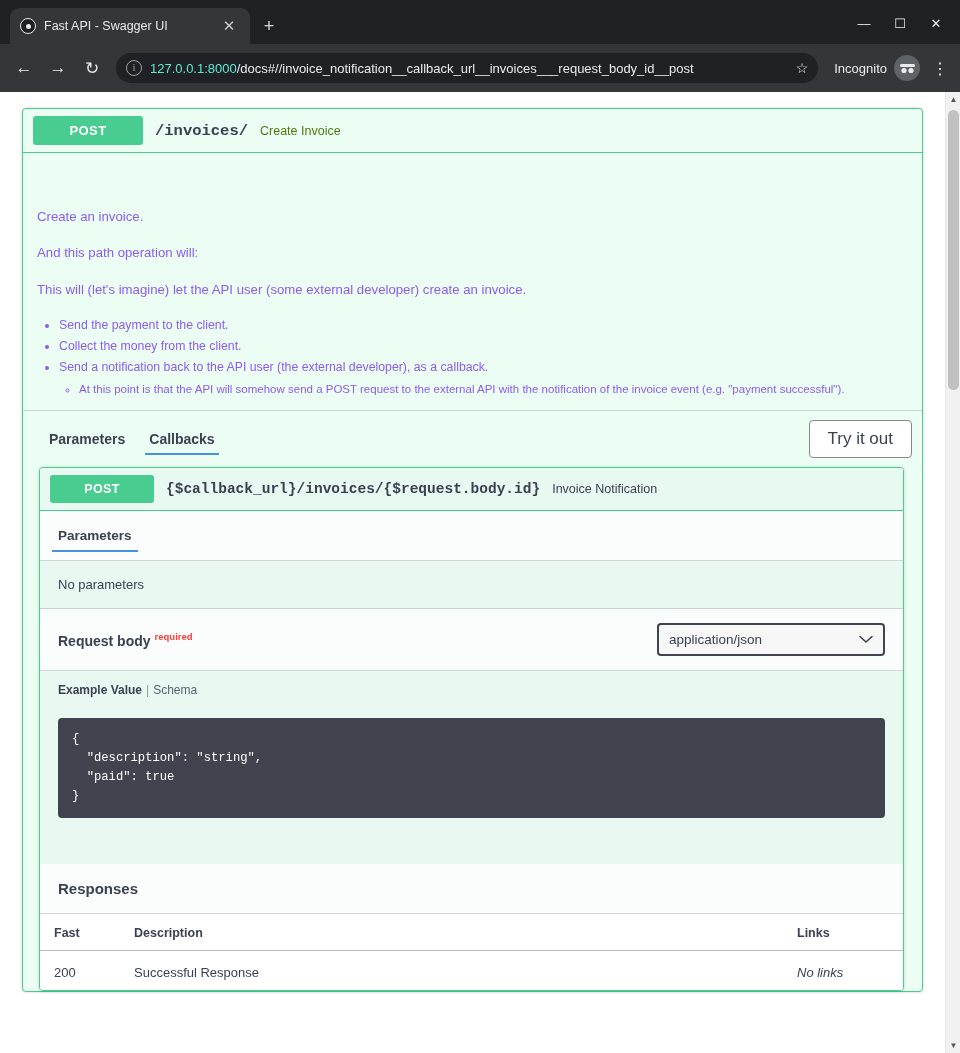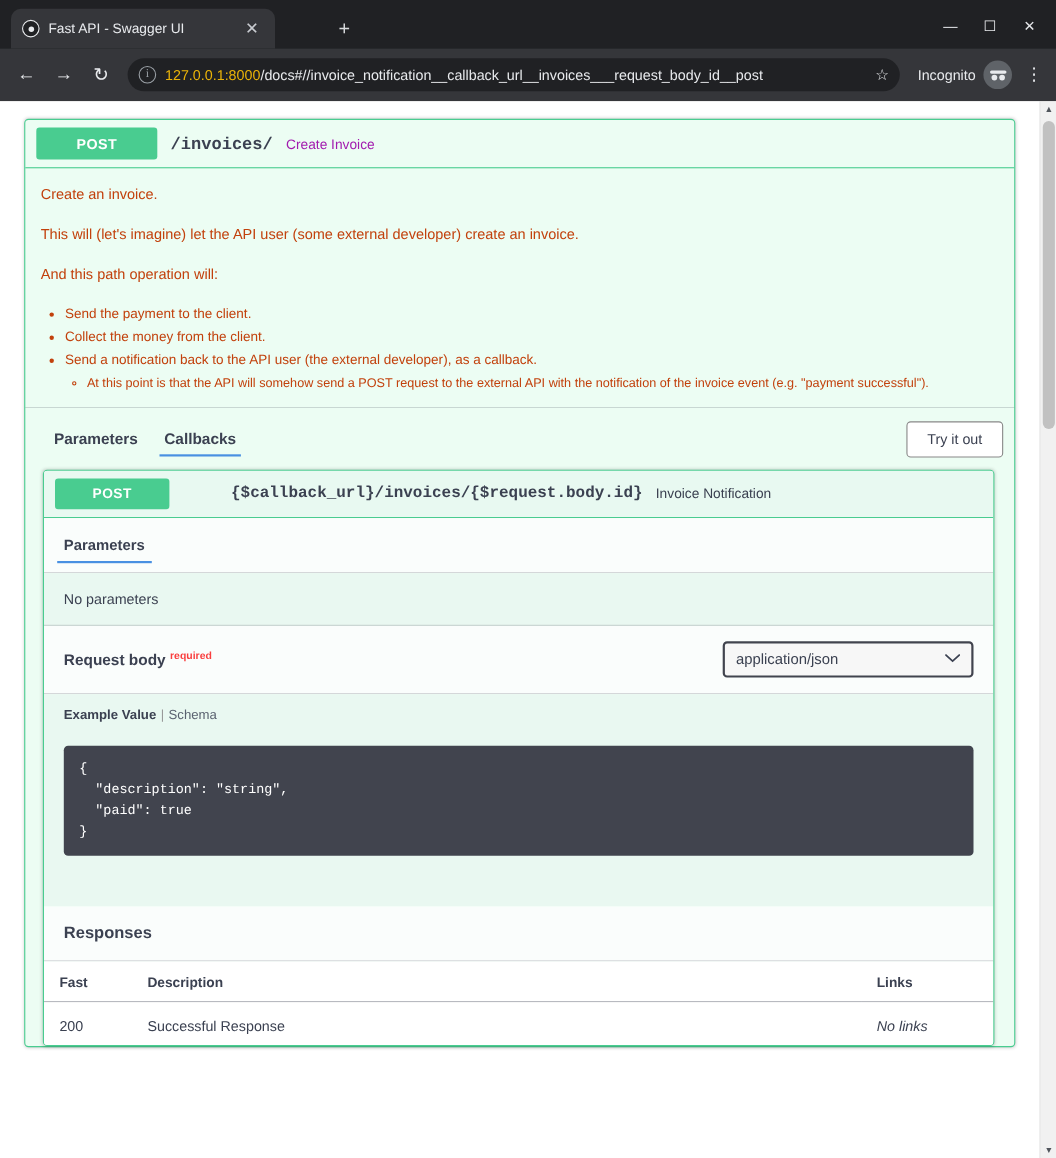--- a/index.html
+++ b/index.html
@@ -16,21 +16,20 @@
     width: 960px; height: 1053px;
     display: flex; flex-direction: column;
     background: #202124;
   }
   .tabstrip {
     height: 44px;
     background: #202124;
     display: flex; align-items: flex-end;
     padding-left: 10px;
     position: relative;
-    gap: 44px;
   }
   .tab {
     height: 36px;
     min-width: 240px;
     background: #35363a;
     border-radius: 9px 9px 0 0;
     display: flex; align-items: center;
     padding: 0 10px;
     gap: 8px;
     color: #e8eaed;
@@ -100,21 +99,21 @@
     color: #e8eaed;
     font-size: 13px;
   }
   .omnibox-info {
     width: 16px; height: 16px; flex: 0 0 auto;
     border: 1.4px solid #9aa0a6; border-radius: 50%;
     color: #9aa0a6; font-size: 11px; line-height: 13px;
     text-align: center; font-family: "Liberation Serif", serif;
   }
   .omnibox-url { flex: 1 1 auto; white-space: nowrap; overflow: hidden; }
-  .omnibox-url .host { color: #eab308; }
+  .omnibox-url .host { color: #5eead4; }
   .omnibox-url .path { color: #e8eaed; }
   .star { color: #e8eaed; font-size: 14px; flex: 0 0 auto; }
   .incognito-chip {
     display: flex; align-items: center; gap: 7px;
     color: #e8eaed; font-size: 13px;
     padding: 0 6px 0 8px;
     flex: 0 0 auto;
   }
   .incognito-avatar {
     width: 26px; height: 26px; border-radius: 50%;
@@ -206,31 +205,32 @@
     font-family: "Liberation Sans", sans-serif;
   }
   .op-path {
     font-family: "Liberation Mono", monospace;
     font-size: 15.5px;
     font-weight: bold;
     color: #3b4151;
   }
   .op-desc {
     font-size: 12.5px;
-    color: #a21caf;
+    color: #4d7c0f;
     font-family: "Liberation Sans", sans-serif;
   }
 
   .opblock-body { padding: 0; }
   .op-description {
     padding: 14px 14px 10px 14px;
-    color: #c2410c;
+    color: #8b5cf6;
     font-size: 13.2px;
     line-height: 1.55;
     border-bottom: 1px solid rgba(59,65,81,.2);
+    margin-top: 40px;
   }
   .op-description p { margin: 0 0 16px 0; }
   .op-description p:last-child { margin-bottom: 0; }
   .op-description ul {
     margin: 0 0 0 0; padding-left: 22px;
     font-size: 12.3px;
   }
   .op-description ul li { margin: 2px 0; }
   .op-description ul ul {
     list-style: circle;
@@ -257,21 +257,21 @@
     position: absolute;
     left: 8px; right: 8px; bottom: 8px;
     height: 2px; background: #4990e2;
   }
   .tryout {
     margin-left: auto;
     border: 1px solid #888;
     border-radius: 4px;
     background: #fff;
     color: #3b4151;
-    font-size: 13px;
+    font-size: 17px;
     padding: 8px 18px;
     font-family: "Liberation Sans", sans-serif;
   }
 
   .callback-name {
     font-size: 17px;
     font-weight: bold;
     color: #3b4151;
     padding: 14px 14px 10px 16px;
   }
@@ -287,21 +287,21 @@
   .inner-summary {
     display: flex; align-items: center;
     padding: 7px 10px;
     gap: 12px;
     border-bottom: 1px solid #49cc90;
     background: #e8f9f1;
   }
   .inner-summary .method { min-width: 104px; font-size: 12.5px; }
   .inner-path {
     font-family: "Liberation Mono", monospace;
-    font-size: 14.5px; font-weight: bold; color: #3b4151; margin-left: 44px;
+    font-size: 14.5px; font-weight: bold; color: #3b4151;
   }
   .inner-desc { font-size: 12.5px; color: #3b4151; }
 
   .inner-tabs {
     background: #fafdfc;
     padding: 0 16px;
     border-bottom: 1px solid rgba(59,65,81,.2);
     height: 50px;
     display: flex; align-items: center;
   }
@@ -442,22 +442,22 @@
         <div class="opblock">
           <div class="opblock-summary">
             <span class="method">POST</span>
             <span class="op-path">/invoices/</span>
             <span class="op-desc">Create Invoice</span>
           </div>
 
           <div class="opblock-body">
             <div class="op-description">
               <p>Create an invoice.</p>
+              <p>And this path operation will:</p>
               <p>This will (let's imagine) let the API user (some external developer) create an invoice.</p>
-              <p>And this path operation will:</p>
               <ul>
                 <li>Send the payment to the client.</li>
                 <li>Collect the money from the client.</li>
                 <li>
                   <span>Send a notification back to the API user (the external developer), as a callback.</span>
                   <ul>
                     <li>At this point is that the API will somehow send a POST request to the external API with the notification of the invoice event (e.g. "payment successful").</li>
                   </ul>
                 </li>
               </ul>

